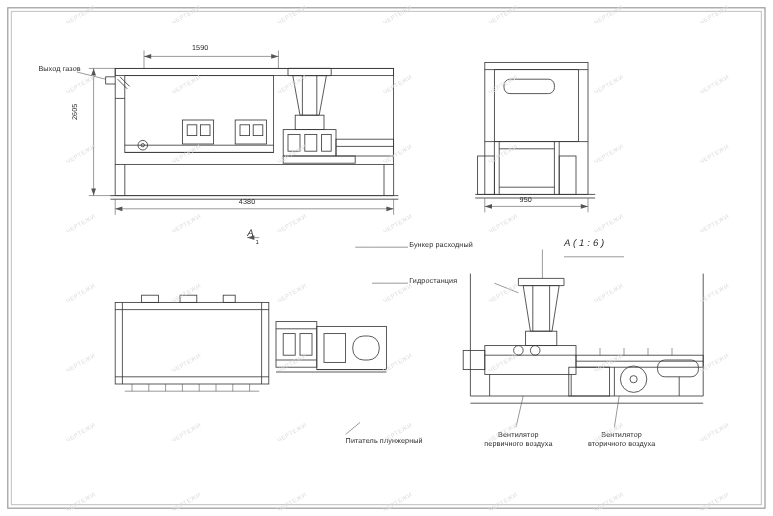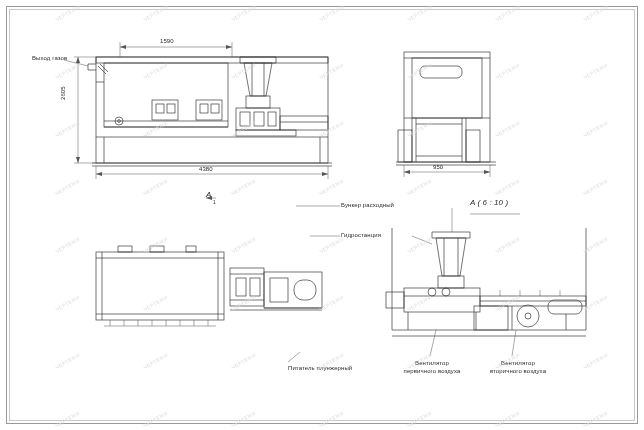--- a/index.html
+++ b/index.html
@@ -276,21 +276,21 @@
   <div class="lbl" style="left:60px; top:100px; transform:rotate(-90deg); transform-origin:left top;">2605</div>
   <div class="lbl" style="left:199px; top:166px;">4380</div>
   <div class="lbl" style="left:433px; top:164px;">950</div>
 
   <div class="lbl ita" style="left:206px; top:190px; font-size:8px;">A</div>
   <div class="lbl" style="left:213px; top:199px; font-size:5px;">1</div>
 
   <div class="lbl" style="left:341px; top:202px;">Бункер расходный</div>
   <div class="lbl" style="left:341px; top:232px;">Гидростанция</div>
 
-  <div class="lbl ita" style="left:470px; top:198px; font-size:8px;">A ( 6 : 10 )</div>
+  <div class="lbl ita" style="left:470px; top:198px; font-size:8px;">A ( 1 : 6 )</div>
 
   <div class="lbl" style="left:288px; top:365px;">Питатель плунжерный</div>
 
   <div class="lbl ctr" style="left:392px; top:360px; width:80px;">Вентилятор</div>
   <div class="lbl ctr" style="left:392px; top:368px; width:80px;">первичного воздуха</div>
 
   <div class="lbl ctr" style="left:478px; top:360px; width:80px;">Вентилятор</div>
   <div class="lbl ctr" style="left:478px; top:368px; width:80px;">вторичного воздуха</div>
 
   <div id="watermark-layer">

